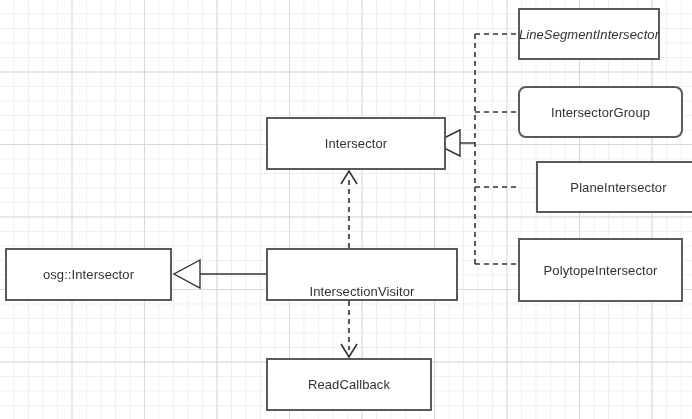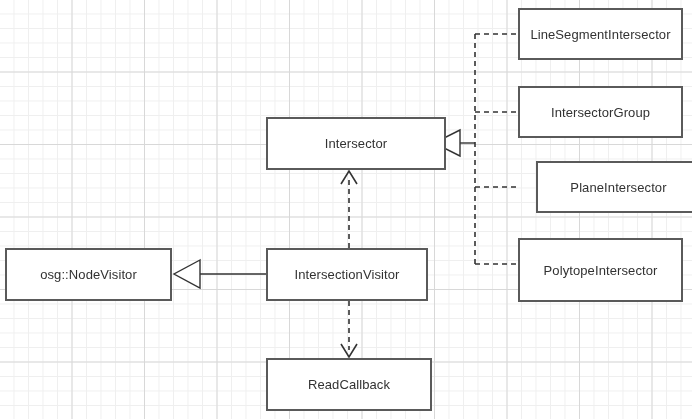--- a/index.html
+++ b/index.html
@@ -90,41 +90,41 @@
       <line x1="475" y1="143" x2="460" y2="143" stroke="#333333" stroke-width="1.4"></line>
 
       <path d="M 460,130 L 434,143 L 460,156 Z" fill="#ffffff" stroke="#333333" stroke-width="1.4" stroke-linejoin="miter"></path>
     </g>
   </svg>
 
   <div class="uml-box" style="left:266px; top:117px; width:180px; height:53px;">
     <span>Intersector</span>
   </div>
 
-  <div class="uml-box" style="left:518px; top:8px; width:165px; height:52px;">
+  <div class="uml-box" style="left:518px; top:8px; width:142px; height:52px;font-style:italic;">
     <span>LineSegmentIntersector</span>
   </div>
 
-  <div class="uml-box" style="left:518px; top:86px; width:165px; height:52px;">
+  <div class="uml-box" style="left:518px; top:86px; width:165px; height:52px;border-radius:8px;">
     <span>IntersectorGroup</span>
   </div>
 
   <div class="uml-box" style="left:518px; top:161px; width:165px; height:52px;margin-left:18px;">
     <span>PlaneIntersector</span>
   </div>
 
   <div class="uml-box" style="left:518px; top:238px; width:165px; height:64px;align-items:center;">
     <span>PolytopeIntersector</span>
   </div>
 
   <div class="uml-box" style="left:5px; top:248px; width:167px; height:53px;">
-    <span>osg::NodeVisitor</span>
+    <span>osg::Intersector</span>
   </div>
 
-  <div class="uml-box" style="left:266px; top:248px; width:162px; height:53px;">
+  <div class="uml-box" style="left:266px; top:248px; width:192px; height:53px;align-items:flex-end;">
     <span>IntersectionVisitor</span>
   </div>
 
   <div class="uml-box" style="left:266px; top:358px; width:166px; height:53px;">
     <span>ReadCallback</span>
   </div>
 
 </div>
 
 </body></html>

